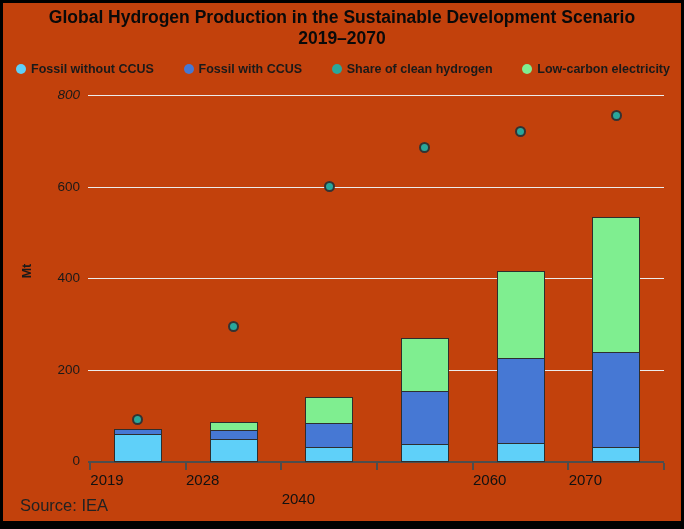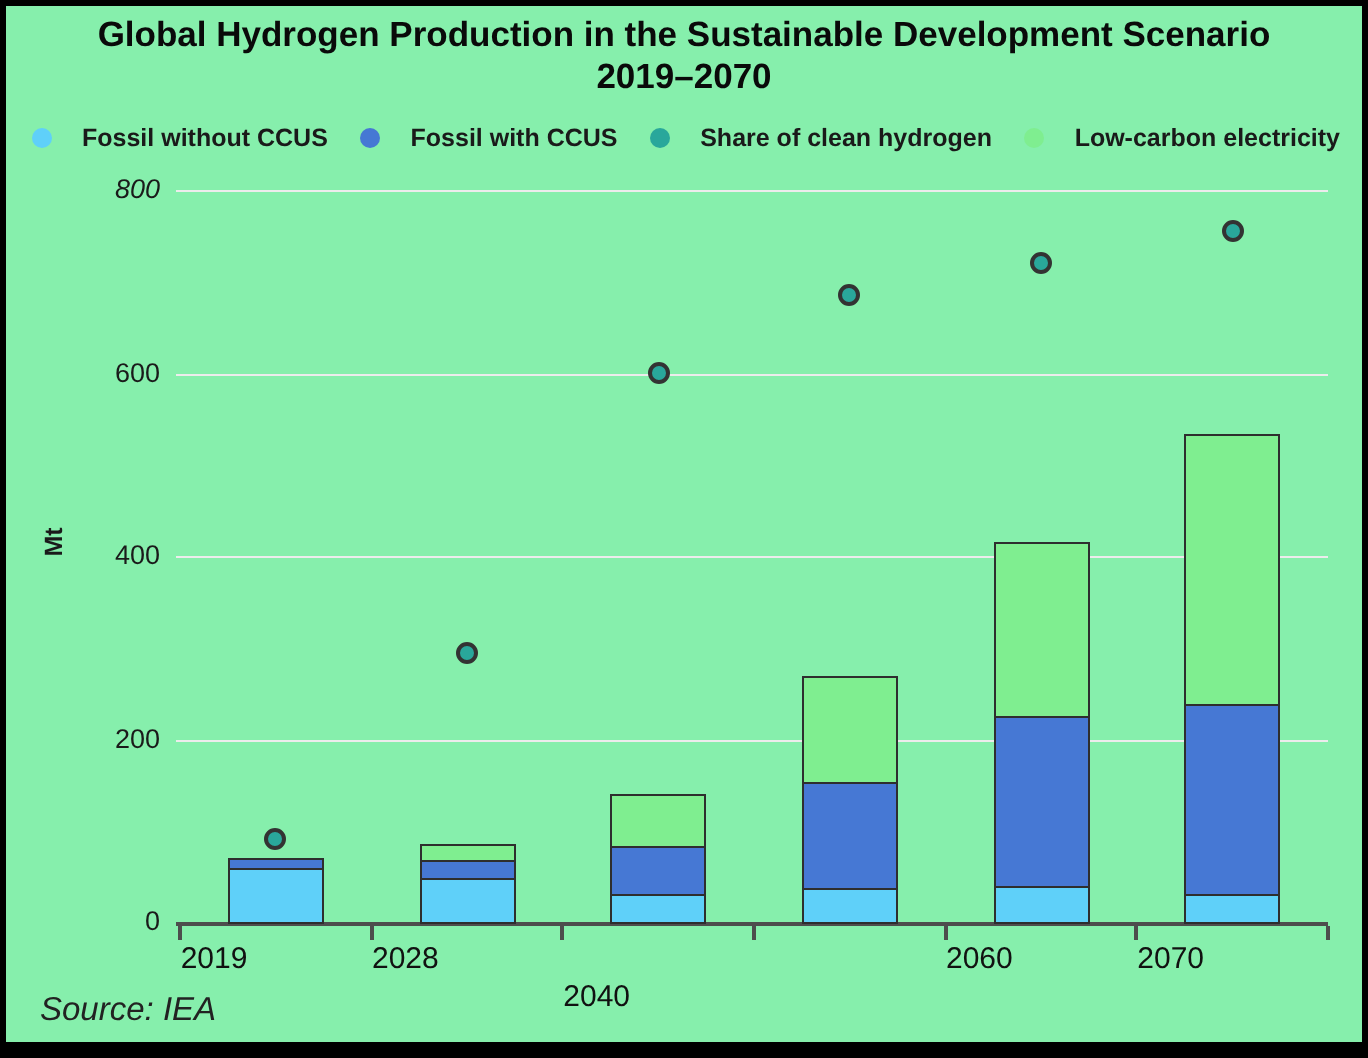--- a/index.html
+++ b/index.html
@@ -1,34 +1,34 @@
 <!DOCTYPE html>
 <html><head>
 <meta charset="utf-8">
 <style>
   html,body{margin:0;padding:0;background:#fff;}
   .page{
-    position:relative;width:684px;height:529px;background:#86efac;
+    position:relative;width:684px;height:529px;background:#c2410c;
     font-family:"Liberation Sans",sans-serif;overflow:hidden;
   }
   .frame-border{
     position:absolute;inset:0;
     border-left:3px solid #000;border-right:3px solid #000;
     border-top:3px solid #000;border-bottom:8px solid #000;
     pointer-events:none;z-index:50;
   }
   .title{
     position:absolute;top:7px;left:10px;right:10px;
     text-align:center;font-weight:bold;font-size:17.5px;line-height:21px;color:#0a0a0a;
   }
   .legend{
     position:absolute;top:60px;left:16px;right:14px;height:18px;
     display:flex;justify-content:space-between;align-items:center;
   }
-  .legend-item{display:flex;align-items:center;gap:15px;}
+  .legend-item{display:flex;align-items:center;gap:5px;}
   .legend-swatch{width:10px;height:10px;border-radius:50%;flex:0 0 auto;}
   .legend-label{font-size:12.5px;font-weight:bold;color:#1a1a1a;white-space:nowrap;}
   .plot{position:absolute;inset:0;}
   .gridline{position:absolute;height:1px;background:#ececec;}
   .axis-line{position:absolute;height:2px;background:#4d4d4d;}
   .tick{position:absolute;width:2px;height:7px;background:#4d4d4d;}
   .ytick-label{
     position:absolute;width:50px;text-align:right;
     font-size:13.5px;color:#1a1a1a;line-height:16px;
   }
@@ -41,21 +41,21 @@
   .dot{
     position:absolute;width:7px;height:7px;border-radius:50%;
     border:2px solid #333333;box-sizing:content-box;
   }
   .xtick-label{
     position:absolute;width:95px;
     font-size:15px;color:#111;line-height:18px;
   }
   .source{
     position:absolute;left:20px;top:496px;
-    font-size:16.5px;font-style:italic;color:#222;
+    font-size:16.5px;color:#222;
   }
 </style>
 </head>
 <body>
 
 <div class="page">
   <div class="frame-border"></div>
 
   <div class="title">
     <div>Global Hydrogen Production in the Sustainable Development Scenario</div>

